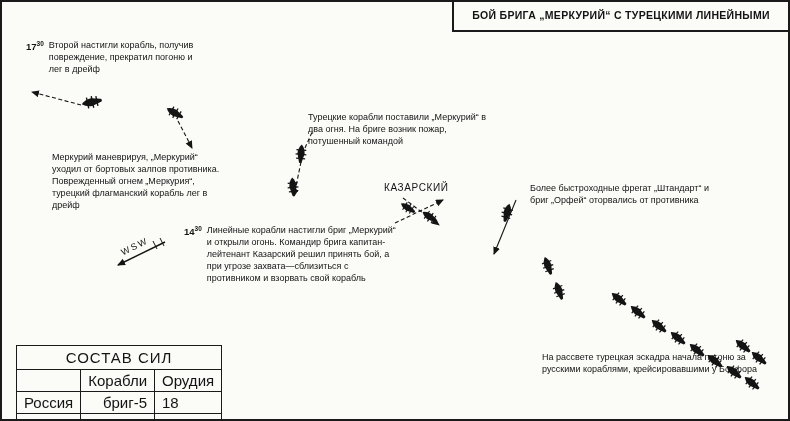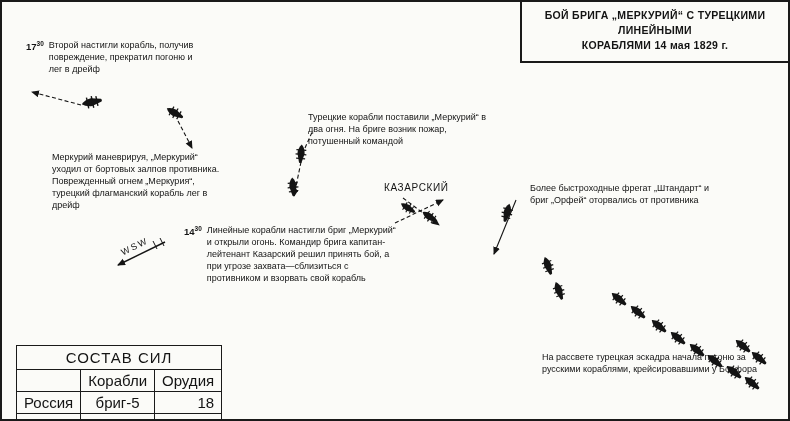--- a/index.html
+++ b/index.html
@@ -1,32 +1,32 @@
 <!DOCTYPE html>
 <html><head>
 <meta charset="utf-8">
 <style>
   html,body{margin:0;padding:0}
   body{background:#ffffff}
   .stage{position:relative;width:790px;height:421px;background:#fbfbf8;border:2px solid #1a1a1a;
          overflow:hidden;font-family:"Liberation Sans",sans-serif;color:#141414;box-sizing:border-box}
   #map-overlay{position:absolute;left:0;top:0;width:786px;height:417px}
-  .title-box{position:absolute;top:0;right:0;width:268px;padding:6px 10px 7px;box-sizing:border-box;
+  .title-box{position:absolute;top:0;right:0;width:336px;padding:6px 10px 7px;box-sizing:border-box;
              border-left:2px solid #1a1a1a;border-bottom:2px solid #1a1a1a;background:#fbfbf8;
              text-align:center;font-size:10.5px;font-weight:bold;line-height:1.45;letter-spacing:.3px}
   .note{position:absolute;font-size:9px;line-height:1.32}
   .note-flex{display:flex;gap:5px}
   .note-text{flex:1}
   .time{font-weight:bold;font-size:9.5px;white-space:nowrap}
   .time sup{font-size:6.5px;vertical-align:super}
   .kazarsky-label{position:absolute;font-weight:normal;font-size:10px;letter-spacing:.6px}
   .forces-table{position:absolute;left:14px;top:343px;border-collapse:collapse;background:#fbfbf8;font-size:15px}
-  .forces-table td{border:1px solid #1a1a1a;padding:2px 7px;text-align:center;min-width:34px}
+  .forces-table td{border:1px solid #1a1a1a;padding:2px 7px;text-align:right;min-width:34px}
   .forces-table .tcap{text-align:center;letter-spacing:1px;padding:3px 6px}
-  .forces-table .cen{text-align:right}
+  .forces-table .cen{text-align:left}
   .wind-label{font-size:9px;letter-spacing:2px;fill:#141414}
 </style>
 </head>
 <body>
 
 <div class="stage">
 
   <svg id="map-overlay" viewBox="0 0 786 417" xmlns="http://www.w3.org/2000/svg">
     <defs>
       <marker id="arrowhead" markerWidth="9" markerHeight="8" refX="7" refY="3.5" orient="auto" markerUnits="userSpaceOnUse">
@@ -67,21 +67,20 @@
       <use href="#ship-symbol" xlink:href="#ship-symbol" transform="translate(695,348) rotate(40) scale(0.9) translate(-11,-5)"></use>
       <use href="#ship-symbol" xlink:href="#ship-symbol" transform="translate(713,359) rotate(40) scale(0.9) translate(-11,-5)"></use>
       <use href="#ship-symbol" xlink:href="#ship-symbol" transform="translate(732,370) rotate(40) scale(0.9) translate(-11,-5)"></use>
       <use href="#ship-symbol" xlink:href="#ship-symbol" transform="translate(750,381) rotate(40) scale(0.9) translate(-11,-5)"></use>
       <use href="#ship-symbol" xlink:href="#ship-symbol" transform="translate(741,344) rotate(40) scale(0.9) translate(-11,-5)"></use>
       <use href="#ship-symbol" xlink:href="#ship-symbol" transform="translate(757,356) rotate(40) scale(0.9) translate(-11,-5)"></use>
     </svg>
 
   <div class="title-box">
     <div>БОЙ БРИГА „МЕРКУРИЙ“ С ТУРЕЦКИМИ ЛИНЕЙНЫМИ</div>
-    <div>КОРАБЛЯМИ 14 мая 1829 г.</div>
   </div>
 
   <div class="note note-flex" style="left:24px;top:38px;width:182px">
     <span class="time"><span>17</span><sup>30</sup></span>
     <span class="note-text">Второй настигли корабль, получив повреждение, прекратил погоню и лег в дрейф</span>
   </div>
 
   <div class="note" style="left:50px;top:150px;width:168px">
     <span>Меркурий маневрируя, „Меркурий“ уходил от бортовых залпов противника. Поврежденный огнем „Меркурия“, турецкий флагманский корабль лег в дрейф</span>
   </div>

